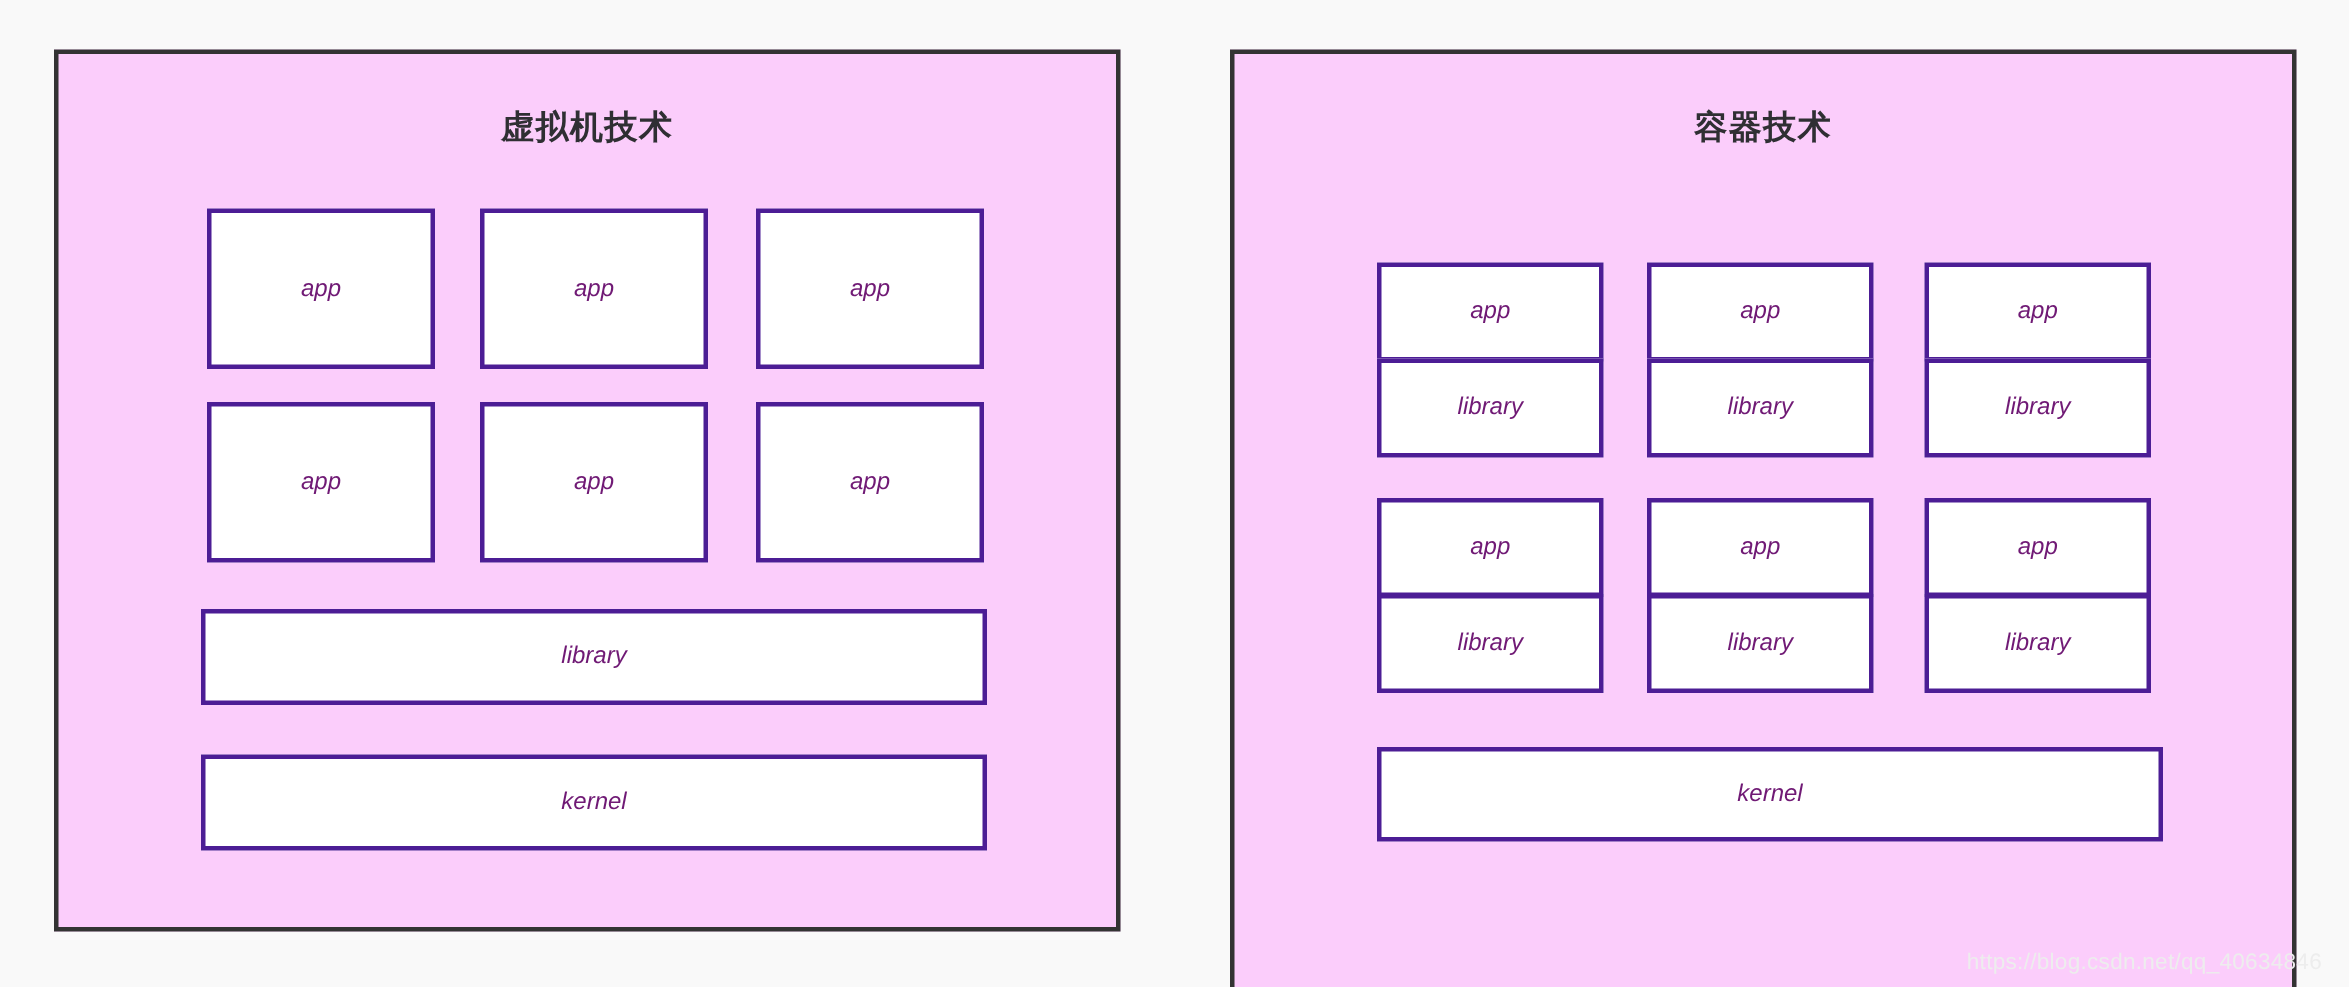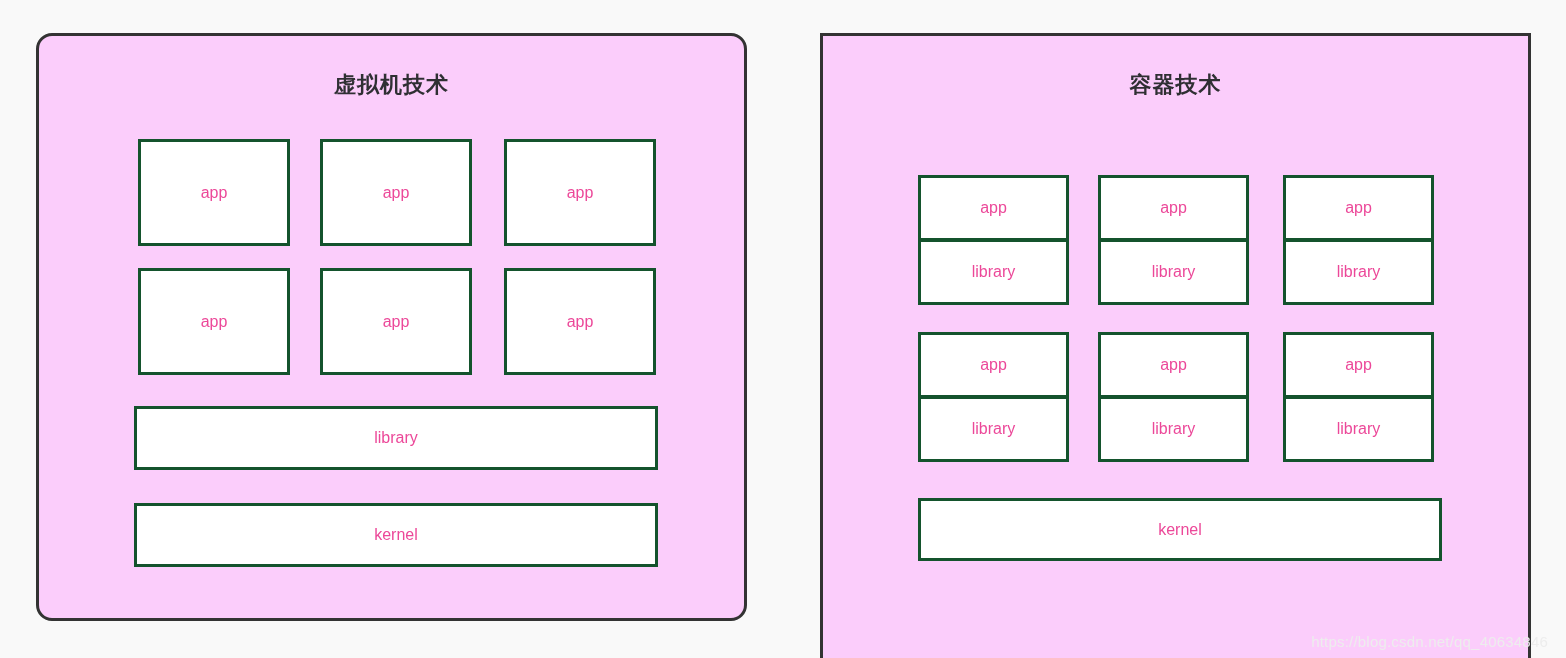--- a/index.html
+++ b/index.html
@@ -26,21 +26,20 @@
     position: absolute;
     background: #fbcdfb;
     border: 3px solid #333333;
     box-sizing: border-box;
   }
   #panel-vm {
     left: 36px;
     top: 33px;
     width: 711px;
     height: 588px;
-    border-radius: 16px;
   }
   #panel-container {
     left: 820px;
     top: 33px;
     width: 711px;
     height: 647px;
   }
 
   .panel-title {
     position: absolute;
@@ -51,28 +50,29 @@
     font-size: 22px;
     font-weight: bold;
     color: #2f2f33;
     letter-spacing: 1px;
   }
 
   
   .box {
     position: absolute;
     background: #ffffff;
-    border: 3px solid #14532d;
+    border: 3px solid #4c1d95;
     box-sizing: border-box;
     display: flex;
     align-items: center;
     justify-content: center;
-    color: #ec4899;
+    color: #701a75;
     font-size: 16px;
     font-weight: normal;
+    font-style: italic;
   }
 
   
   .vm-app {
     width: 152px;
     height: 107px;
   }
   .vm-app.c0 { left: 99px; }
   .vm-app.c1 { left: 281px; }
   .vm-app.c2 { left: 465px; }

